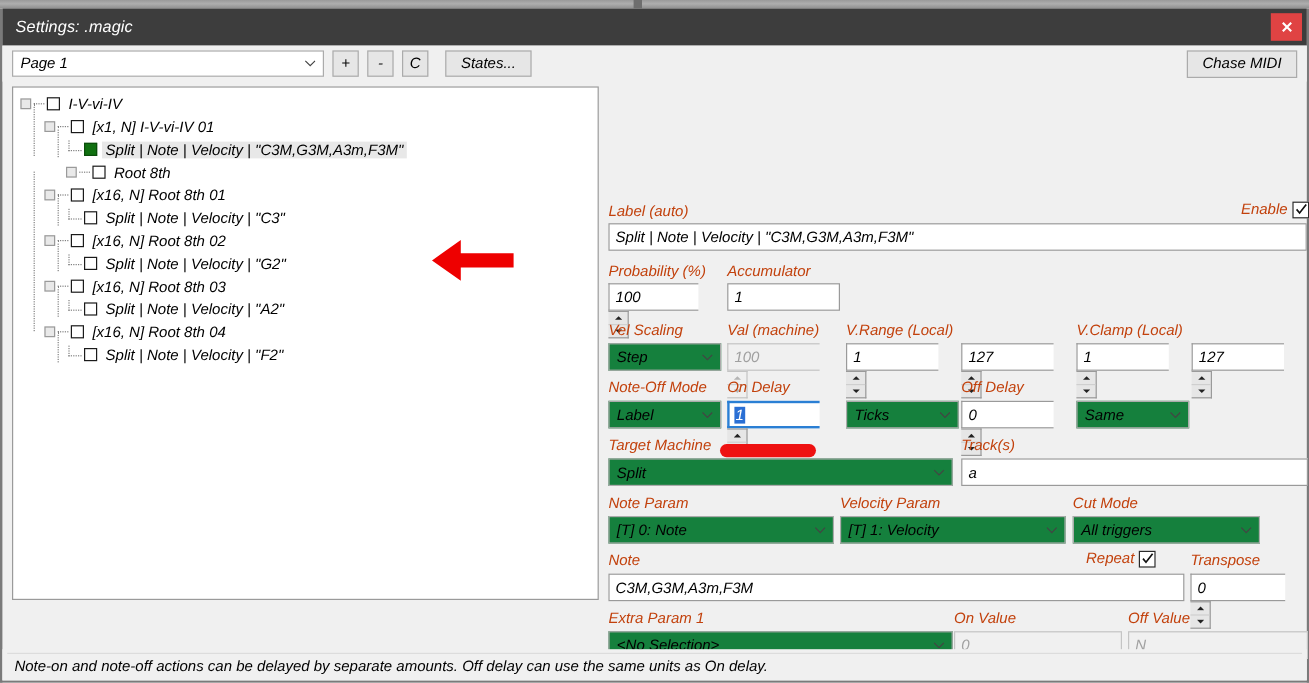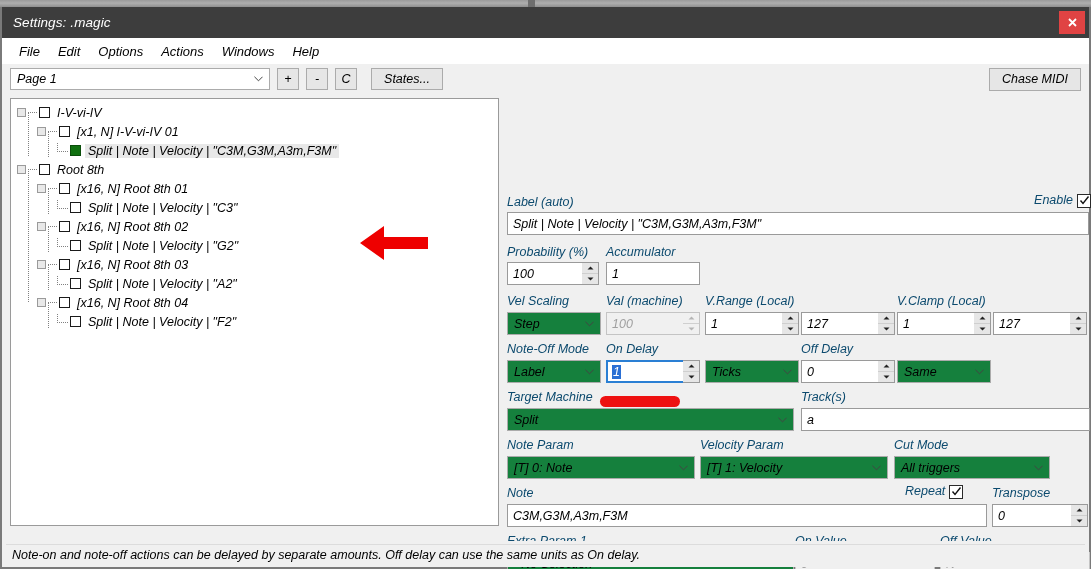--- a/index.html
+++ b/index.html
@@ -133,39 +133,39 @@
   }
 
   
   #red-arrow {
     position:absolute; left:356px; top:127px; width:72px; height:44px;
     pointer-events:none;
   }
 
   
   #form { position:absolute; left:503px; top:0px; width:586px; height:447px; }
-  .lbl-s { font-size:12.5px; color:#0c4a6e; line-height:15px; white-space:nowrap; }
+  .lbl-s { font-size:12.5px; color:#c2410c; line-height:15px; white-space:nowrap; }
   .row { position:absolute; }
   .txtbox {
     background:#ffffff; border:1px solid #9a9a9a;
     height:23px; display:flex; align-items:center; padding-left:5px;
     font-size:12.5px; cursor:text;
   }
   .txtbox.disabled { background:#f0f0f0; border:1px solid #c4c4c4; color:#a0a0a0; }
   .txtbox.focused { border:2px solid #2a7fd4; padding-left:4px; }
   .sel { background:#2a6fd4; color:#ffffff; padding:0 1px; }
   .spin {
     width:17px; height:23px; background:#e6e6e6; border:1px solid #9a9a9a;
     border-left:none;
     display:flex; flex-direction:column; cursor:pointer; flex:none;
   }
   .spin > div { flex:1; display:flex; align-items:center; justify-content:center; }
   .spin > div:first-child { border-bottom:1px solid #cfcfcf; }
   .spin.disabled { background:#f0f0f0; border-color:#c4c4c4; }
-  .spingrp { display:flex; align-items:flex-start; }
+  .spingrp { display:flex; align-items:flex-start;flex-direction:column; }
   .spingrp .txtbox { border-right:none; }
   .combo2 {
     background:#15803d; border:1px solid #ababab;
     height:23px; display:flex; align-items:center; padding-left:6px;
     font-size:12.5px; position:relative; cursor:pointer;
   }
   .combo2 .chev { position:absolute; right:6px; top:50%; transform:translateY(-50%); width:9px; height:6px; }
   .chk {
     width:14px; height:14px; border:1px solid #2a2a2a; background:#ffffff;
     display:flex; align-items:center; justify-content:center; cursor:pointer; flex:none;
@@ -196,28 +196,20 @@
 
   <div id="titlebar">
     <span id="title-text">Settings: .magic</span>
     <div id="close-button">
       <svg width="11" height="11" viewBox="0 0 11 11">
         <path d="M2 2 L9 9 M9 2 L2 9" stroke="#ffffff" stroke-width="1.8" fill="none"></path>
       </svg>
     </div>
   </div>
 
-  <div id="menubar">
-    <div class="menu-item">File</div>
-    <div class="menu-item">Edit</div>
-    <div class="menu-item">Options</div>
-    <div class="menu-item">Actions</div>
-    <div class="menu-item">Windows</div>
-    <div class="menu-item">Help</div>
-  </div>
 
   <div id="toolbar">
     <div class="combo white" id="page-combo">
       <span>Page 1</span>
       <svg class="chev" viewBox="0 0 10 6">
         <path d="M0.5 0.5 L5 5 L9.5 0.5" stroke="#444" stroke-width="1.1" fill="none"></path>
       </svg>
     </div>
     <div class="tb-btn">+</div>
     <div class="tb-btn">-</div>
@@ -249,21 +241,21 @@
             <span class="expander"></span>
             <span class="dots"></span>
             <span class="cbox"></span>
             <span class="lbl">[x1, N] I-V-vi-IV 01</span>
           </div>
           <div class="tnode selected" style="padding-left: 46px;">
             <span class="elbow"></span>
             <span class="cbox green"></span>
             <span class="lbl">Split | Note | Velocity | "C3M,G3M,A3m,F3M"</span>
           </div>
-          <div class="tnode" style="padding-left: 6px;">
+          <div class="tnode" style="padding-left: 16px; margin-left: 28px;">
             <span class="expander"></span>
             <span class="dots"></span>
             <span class="cbox"></span>
             <span class="lbl">Root 8th</span>
           </div>
           <div class="tnode" style="padding-left: 26px;">
             <span class="expander"></span>
             <span class="dots"></span>
             <span class="cbox"></span>
             <span class="lbl">[x16, N] Root 8th 01</span>

